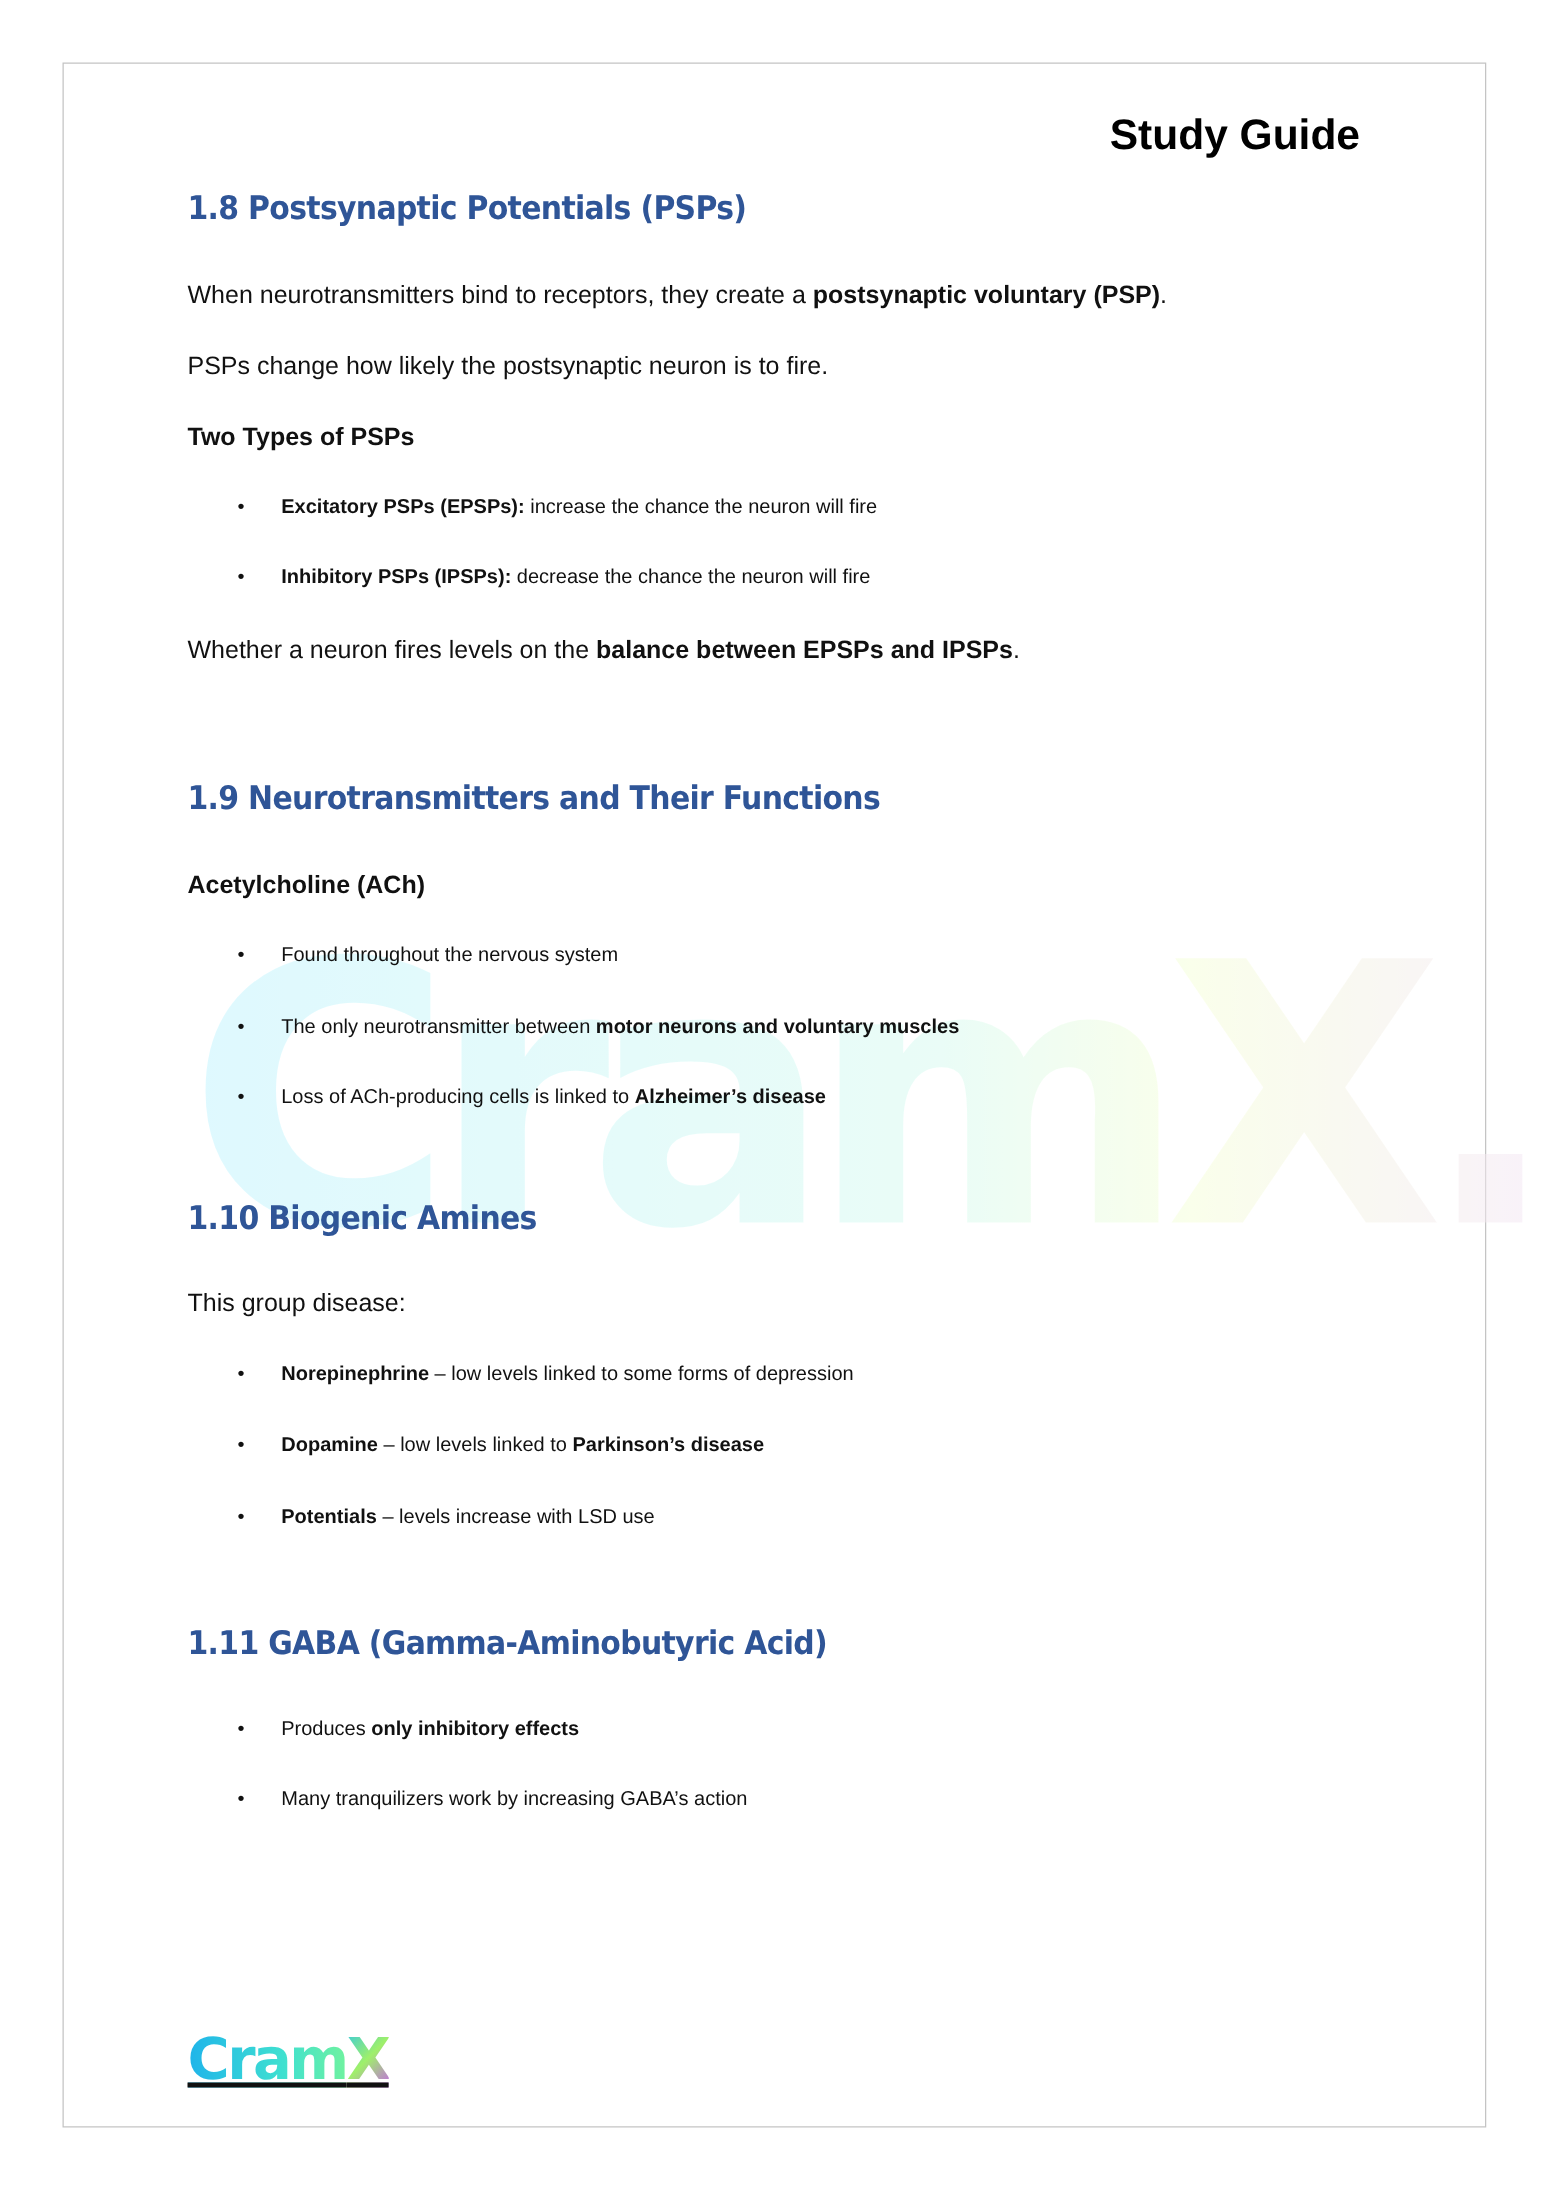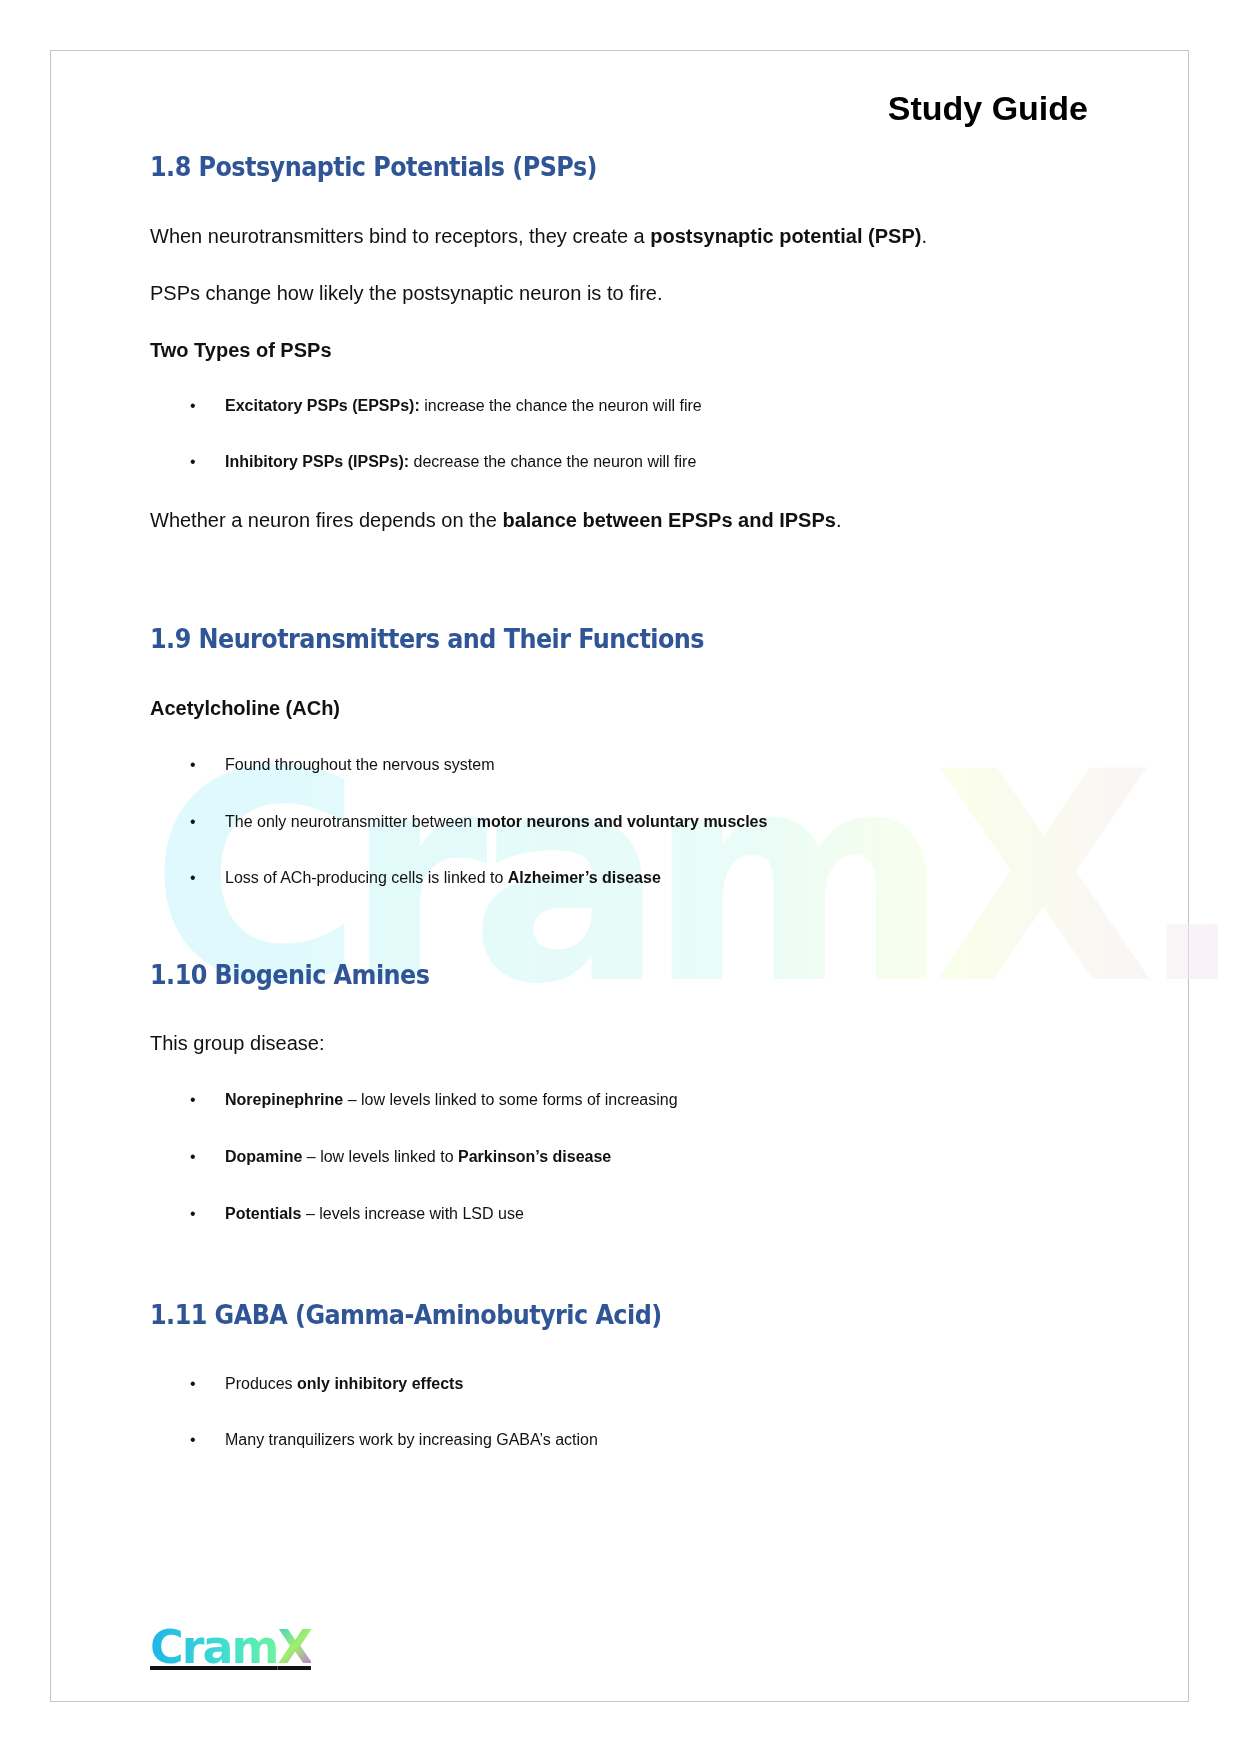--- a/index.html
+++ b/index.html
@@ -23,36 +23,36 @@
 
 <div class="page-border"></div>
 
 <div class="watermark">
   <div class="wm-text">CramX.ai</div>
 </div>
 
 <div class="abs title">Study Guide</div>
 
 <div class="abs h" style="top:152px">1.8 Postsynaptic Potentials (PSPs)</div>
-<div class="abs p" style="top:224px"><span>When neurotransmitters bind to receptors, they create a </span><b>postsynaptic potential (PSP)</b><span>.</span></div>
+<div class="abs p" style="top:224px"><span>When neurotransmitters bind to receptors, they create a </span><b>postsynaptic voluntary (PSP)</b><span>.</span></div>
 <div class="abs p" style="top:281px">PSPs change how likely the postsynaptic neuron is to fire.</div>
 <div class="abs p" style="top:338px"><b>Two Types of PSPs</b></div>
 <div class="abs li" style="top:394px"><span class="bullet">•</span><b>Excitatory PSPs (EPSPs):</b><span> increase the chance the neuron will fire</span></div>
 <div class="abs li" style="top:450px"><span class="bullet">•</span><b>Inhibitory PSPs (IPSPs):</b><span> decrease the chance the neuron will fire</span></div>
-<div class="abs p" style="top:508px"><span>Whether a neuron fires depends on the </span><b>balance between EPSPs and IPSPs</b><span>.</span></div>
+<div class="abs p" style="top:508px"><span>Whether a neuron fires levels on the </span><b>balance between EPSPs and IPSPs</b><span>.</span></div>
 
 <div class="abs h" style="top:624px">1.9 Neurotransmitters and Their Functions</div>
 <div class="abs p" style="top:696px"><b>Acetylcholine (ACh)</b></div>
 <div class="abs li" style="top:753px"><span class="bullet">•</span><span>Found throughout the nervous system</span></div>
 <div class="abs li" style="top:810px"><span class="bullet">•</span><span>The only neurotransmitter between </span><b>motor neurons and voluntary muscles</b></div>
 <div class="abs li" style="top:866px"><span class="bullet">•</span><span>Loss of ACh-producing cells is linked to </span><b>Alzheimer’s disease</b></div>
 
 <div class="abs h" style="top:960px">1.10 Biogenic Amines</div>
 <div class="abs p" style="top:1031px">This group disease:</div>
-<div class="abs li" style="top:1088px"><span class="bullet">•</span><b>Norepinephrine</b><span> – low levels linked to some forms of increasing</span></div>
+<div class="abs li" style="top:1088px"><span class="bullet">•</span><b>Norepinephrine</b><span> – low levels linked to some forms of depression</span></div>
 <div class="abs li" style="top:1145px"><span class="bullet">•</span><b>Dopamine</b><span> – low levels linked to </span><b>Parkinson’s disease</b></div>
 <div class="abs li" style="top:1202px"><span class="bullet">•</span><b>Potentials</b><span> – levels increase with LSD use</span></div>
 
 <div class="abs h" style="top:1300px">1.11 GABA (Gamma-Aminobutyric Acid)</div>
 <div class="abs li" style="top:1372px"><span class="bullet">•</span><span>Produces </span><b>only inhibitory effects</b></div>
 <div class="abs li" style="top:1428px"><span class="bullet">•</span><span>Many tranquilizers work by increasing GABA’s action</span></div>
 
 <div class="logo"><span class="cram">Cram</span><span class="x">X</span></div>
 
 </body></html>

